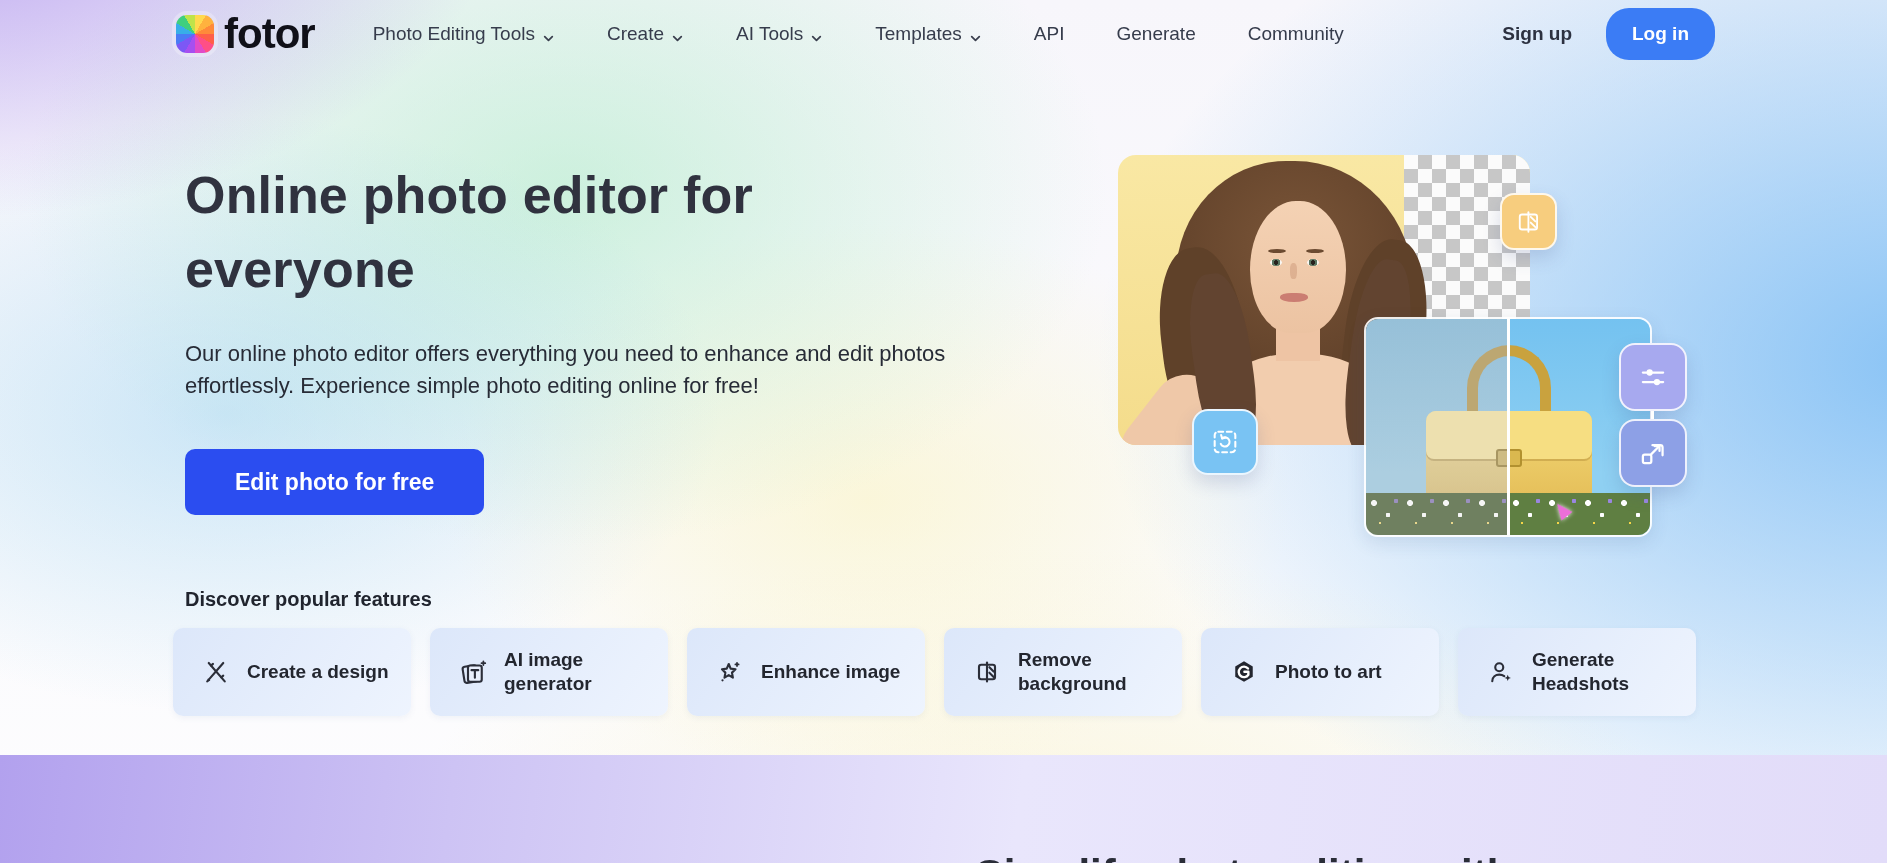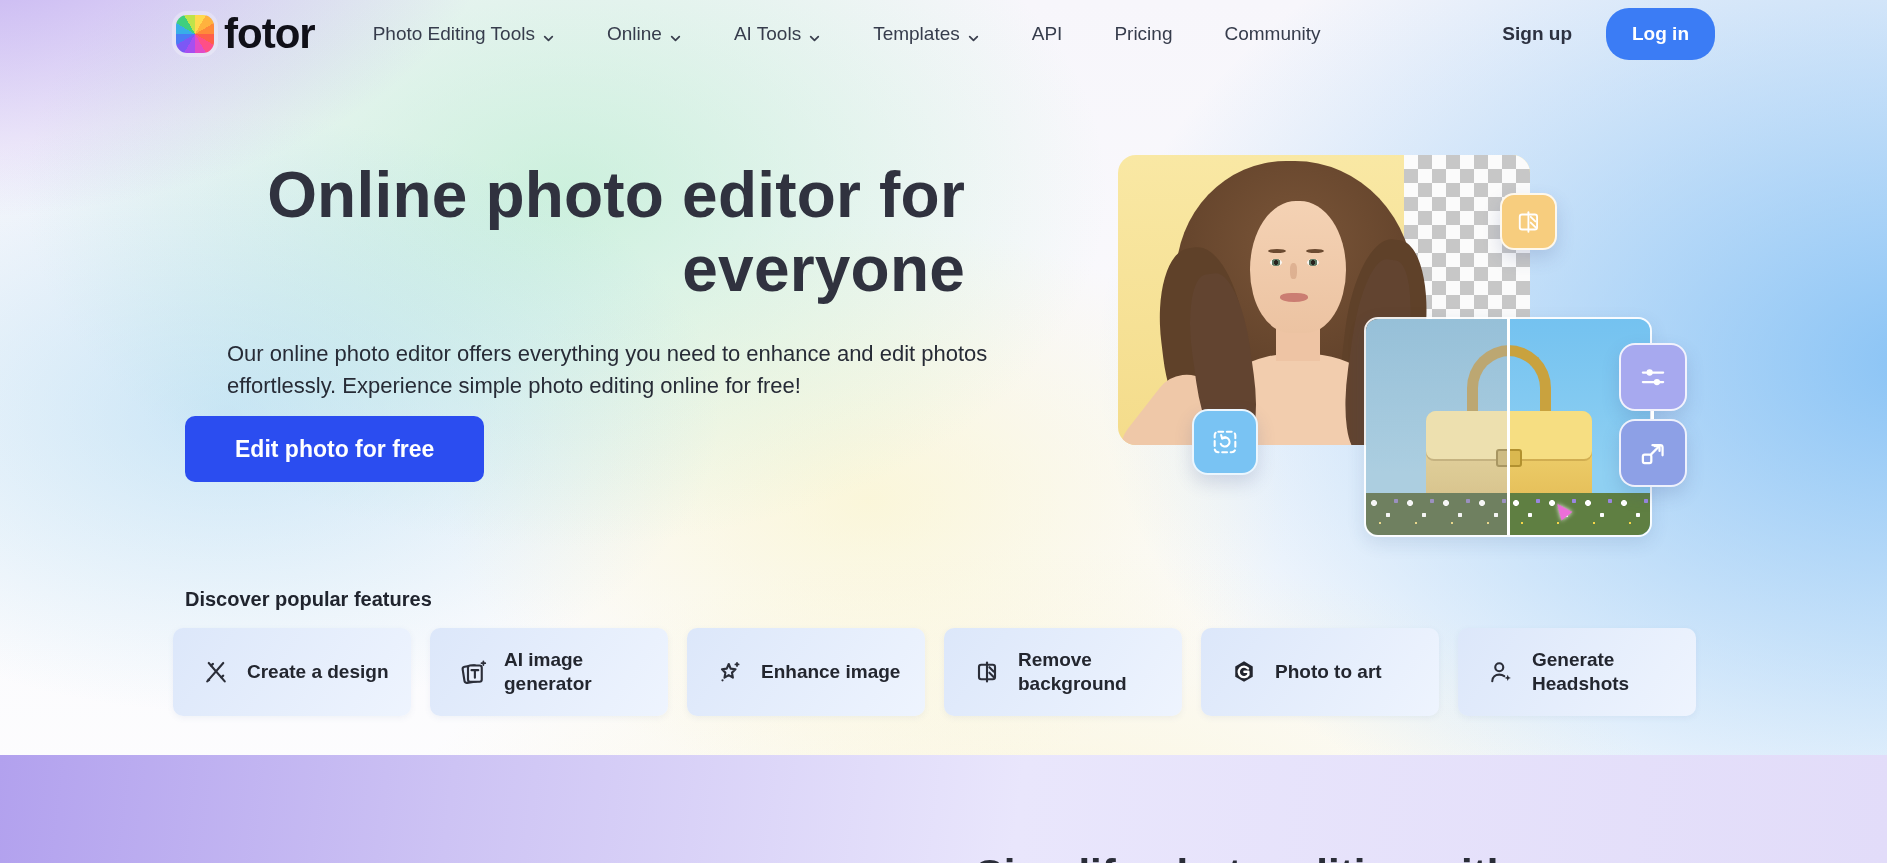--- a/index.html
+++ b/index.html
@@ -30,25 +30,25 @@
   .logo-text { font-size:42px; font-weight:800; color:#101018; letter-spacing:-1px; }
   .menu { display:flex; align-items:center; gap:52px; margin-left:58px; }
   .nav-item { display:flex; align-items:flex-end; gap:7px; font-size:19px; color:#363c4c; cursor:pointer; white-space:nowrap; }
   .chev { display:inline-block; margin-top:2px; }
   .nav-spacer { flex:1; }
   .signup { font-size:19px; font-weight:700; color:#2c3140; cursor:pointer; white-space:nowrap; }
   .login-btn { margin-left:34px; height:52px; padding:0 26px; border:none; border-radius:23px;
       background:#3b7cf5; color:#fff; font-size:19px; font-weight:600; font-family:inherit; cursor:pointer; }
 
   
-  .hero-title { position:absolute; left:185px; top:158px; width:780px; font-size:64px; line-height:74px;
-      font-weight:700; color:#30323f; letter-spacing:.2px; z-index:5;text-align:right; }
+  .hero-title { position:absolute; left:185px; top:158px; width:780px; font-size:52px; line-height:74px;
+      font-weight:700; color:#30323f; letter-spacing:.2px; z-index:5; }
   .hero-desc { position:absolute; left:185px; top:338px; width:790px; font-size:22px; line-height:32px;
-      color:#272b36; z-index:5;margin-left:42px; }
-  .cta-btn { position:absolute; left:185px; top:416px; height:66px; padding:0 50px; border:none;
+      color:#272b36; z-index:5; }
+  .cta-btn { position:absolute; left:185px; top:449px; height:66px; padding:0 50px; border:none;
       border-radius:10px; background:#2b4df0; color:#fff; font-size:23px; font-weight:700;
       font-family:inherit; cursor:pointer; z-index:5; }
 
   
   .hero-art { position:absolute; left:1118px; top:150px; width:610px; height:410px; z-index:4; }
   .woman-card { position:absolute; left:0; top:5px; width:412px; height:290px; border-radius:18px;
       background:linear-gradient(180deg,#f9e8a4,#f4dc8b); overflow:hidden; }
   .checker { position:absolute; left:286px; top:0; width:126px; height:100%;
       background:conic-gradient(#c7c7c7 25%, #fbfbfb 0 50%, #c7c7c7 0 75%, #fbfbfb 0);
       background-size:28px 28px; }
@@ -145,42 +145,42 @@
       <span class="logo-text">fotor</span>
     </div>
     <nav class="menu">
       <div class="nav-item">
         <span>Photo Editing Tools</span>
         <svg class="chev" width="13" height="13" viewBox="0 0 12 12">
             <path d="M2.5 4.3 L6 7.8 9.5 4.3" stroke="#3a3f4e" stroke-width="1.6" fill="none" stroke-linecap="round" stroke-linejoin="round"></path>
           </svg>
       </div>
       <div class="nav-item">
-        <span>Online</span>
+        <span>Create</span>
         <svg class="chev" width="13" height="13" viewBox="0 0 12 12">
             <path d="M2.5 4.3 L6 7.8 9.5 4.3" stroke="#3a3f4e" stroke-width="1.6" fill="none" stroke-linecap="round" stroke-linejoin="round"></path>
           </svg>
       </div>
       <div class="nav-item">
         <span>AI Tools</span>
         <svg class="chev" width="13" height="13" viewBox="0 0 12 12">
             <path d="M2.5 4.3 L6 7.8 9.5 4.3" stroke="#3a3f4e" stroke-width="1.6" fill="none" stroke-linecap="round" stroke-linejoin="round"></path>
           </svg>
       </div>
       <div class="nav-item">
         <span>Templates</span>
         <svg class="chev" width="13" height="13" viewBox="0 0 12 12">
             <path d="M2.5 4.3 L6 7.8 9.5 4.3" stroke="#3a3f4e" stroke-width="1.6" fill="none" stroke-linecap="round" stroke-linejoin="round"></path>
           </svg>
       </div>
       <div class="nav-item">
         <span>API</span>
       </div>
       <div class="nav-item">
-        <span>Pricing</span>
+        <span>Generate</span>
       </div>
       <div class="nav-item">
         <span>Community</span>
       </div>
     </nav>
     <div class="nav-spacer"></div>
     <a class="signup">Sign up</a>
     <button class="login-btn">Log in</button>
   </header>
 

